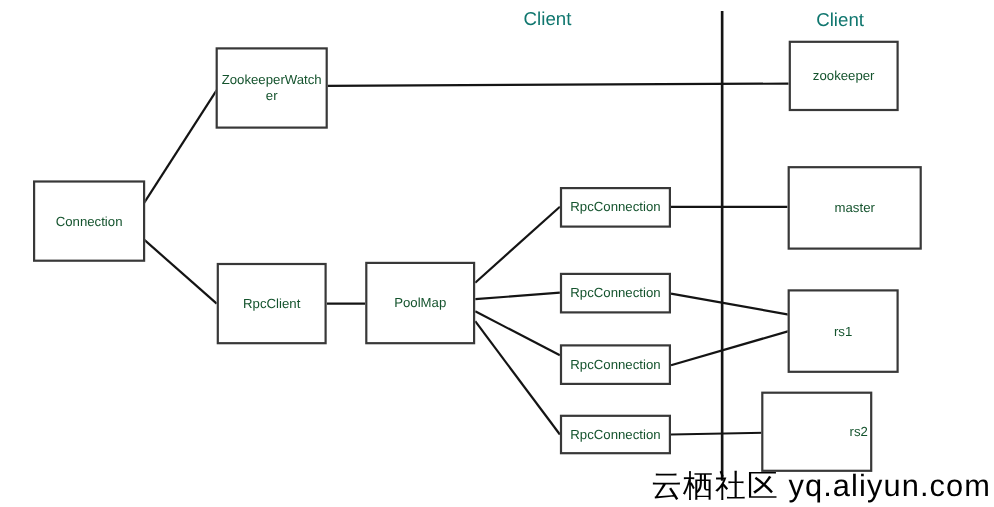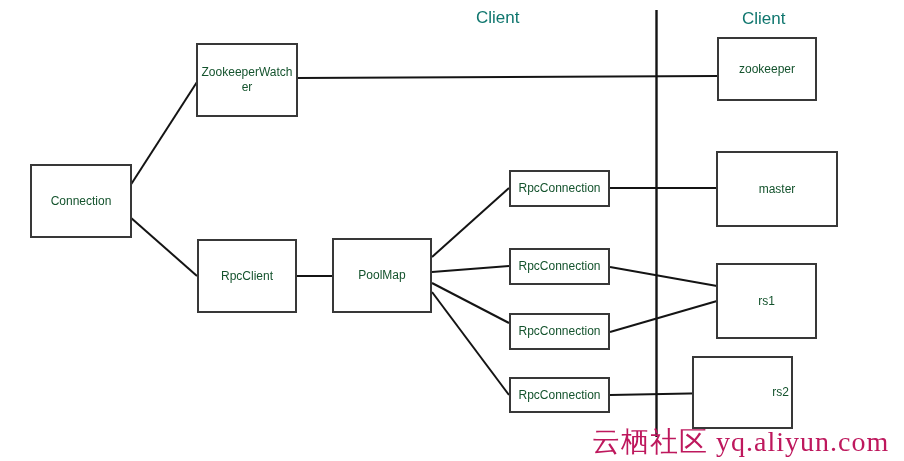--- a/index.html
+++ b/index.html
@@ -62,25 +62,24 @@
     color: #0f766e;
   }
   .zl-client { left: 476px; top: 8px; }
   .zl-server { left: 742px; top: 9px; }
 
   .watermark {
     position: absolute;
     left: 592px;
     top: 423px;
     font-size: 28px;
-    color: #be185d;
+    color: #000000;
     letter-spacing: 1px;
     white-space: nowrap;
     user-select: none;
-    font-family: Liberation Serif, serif;
   }
 </style>
 </head>
 <body>
 
 <div class="canvas">
 
   <svg class="edges" viewBox="0 0 904 461" xmlns="http://www.w3.org/2000/svg">
     <line x1="130" y1="186" x2="197" y2="82"></line>
     <line x1="130" y1="217" x2="197" y2="276"></line>

